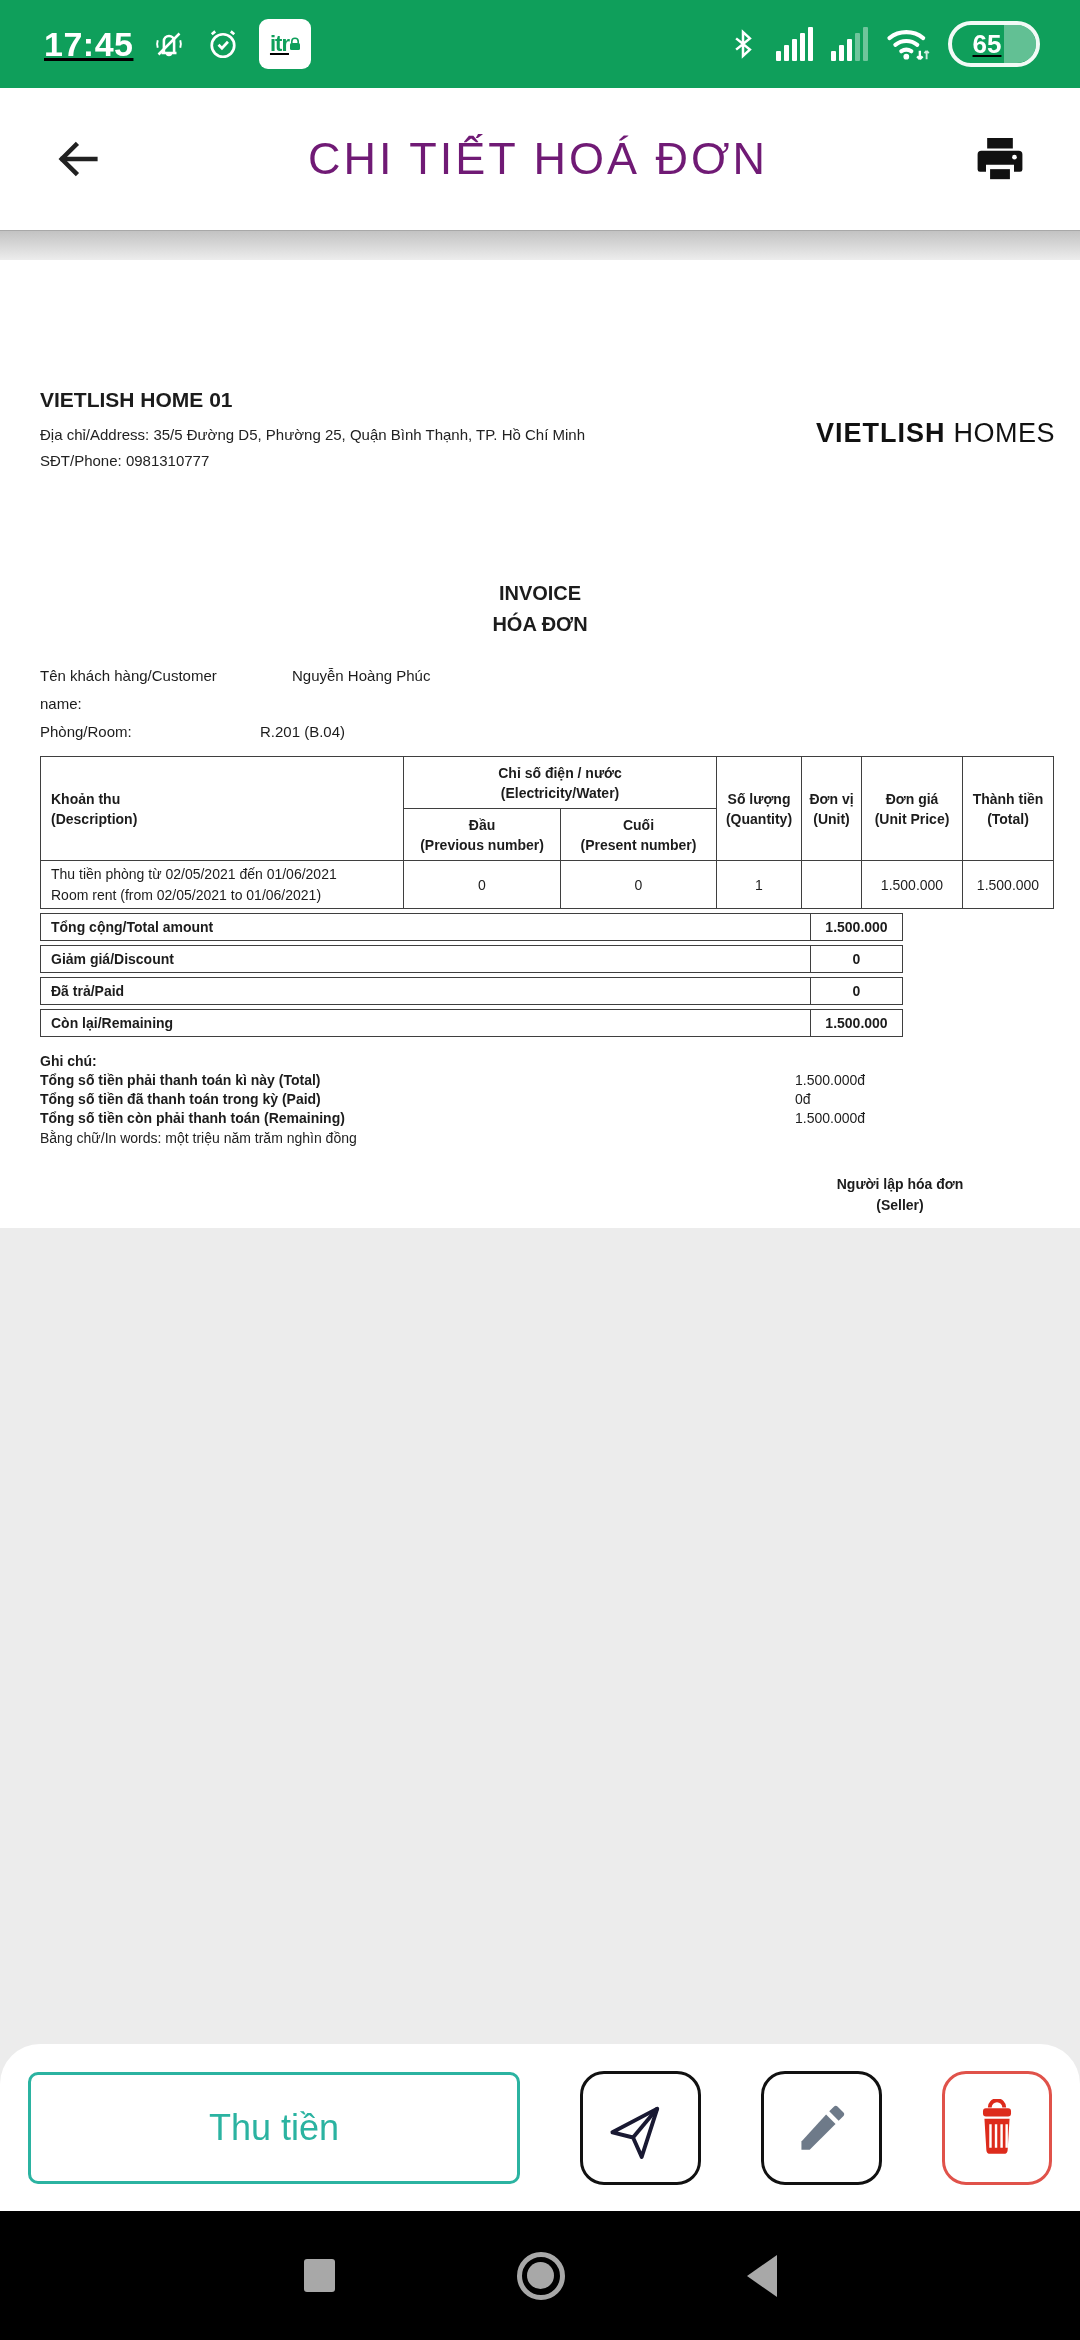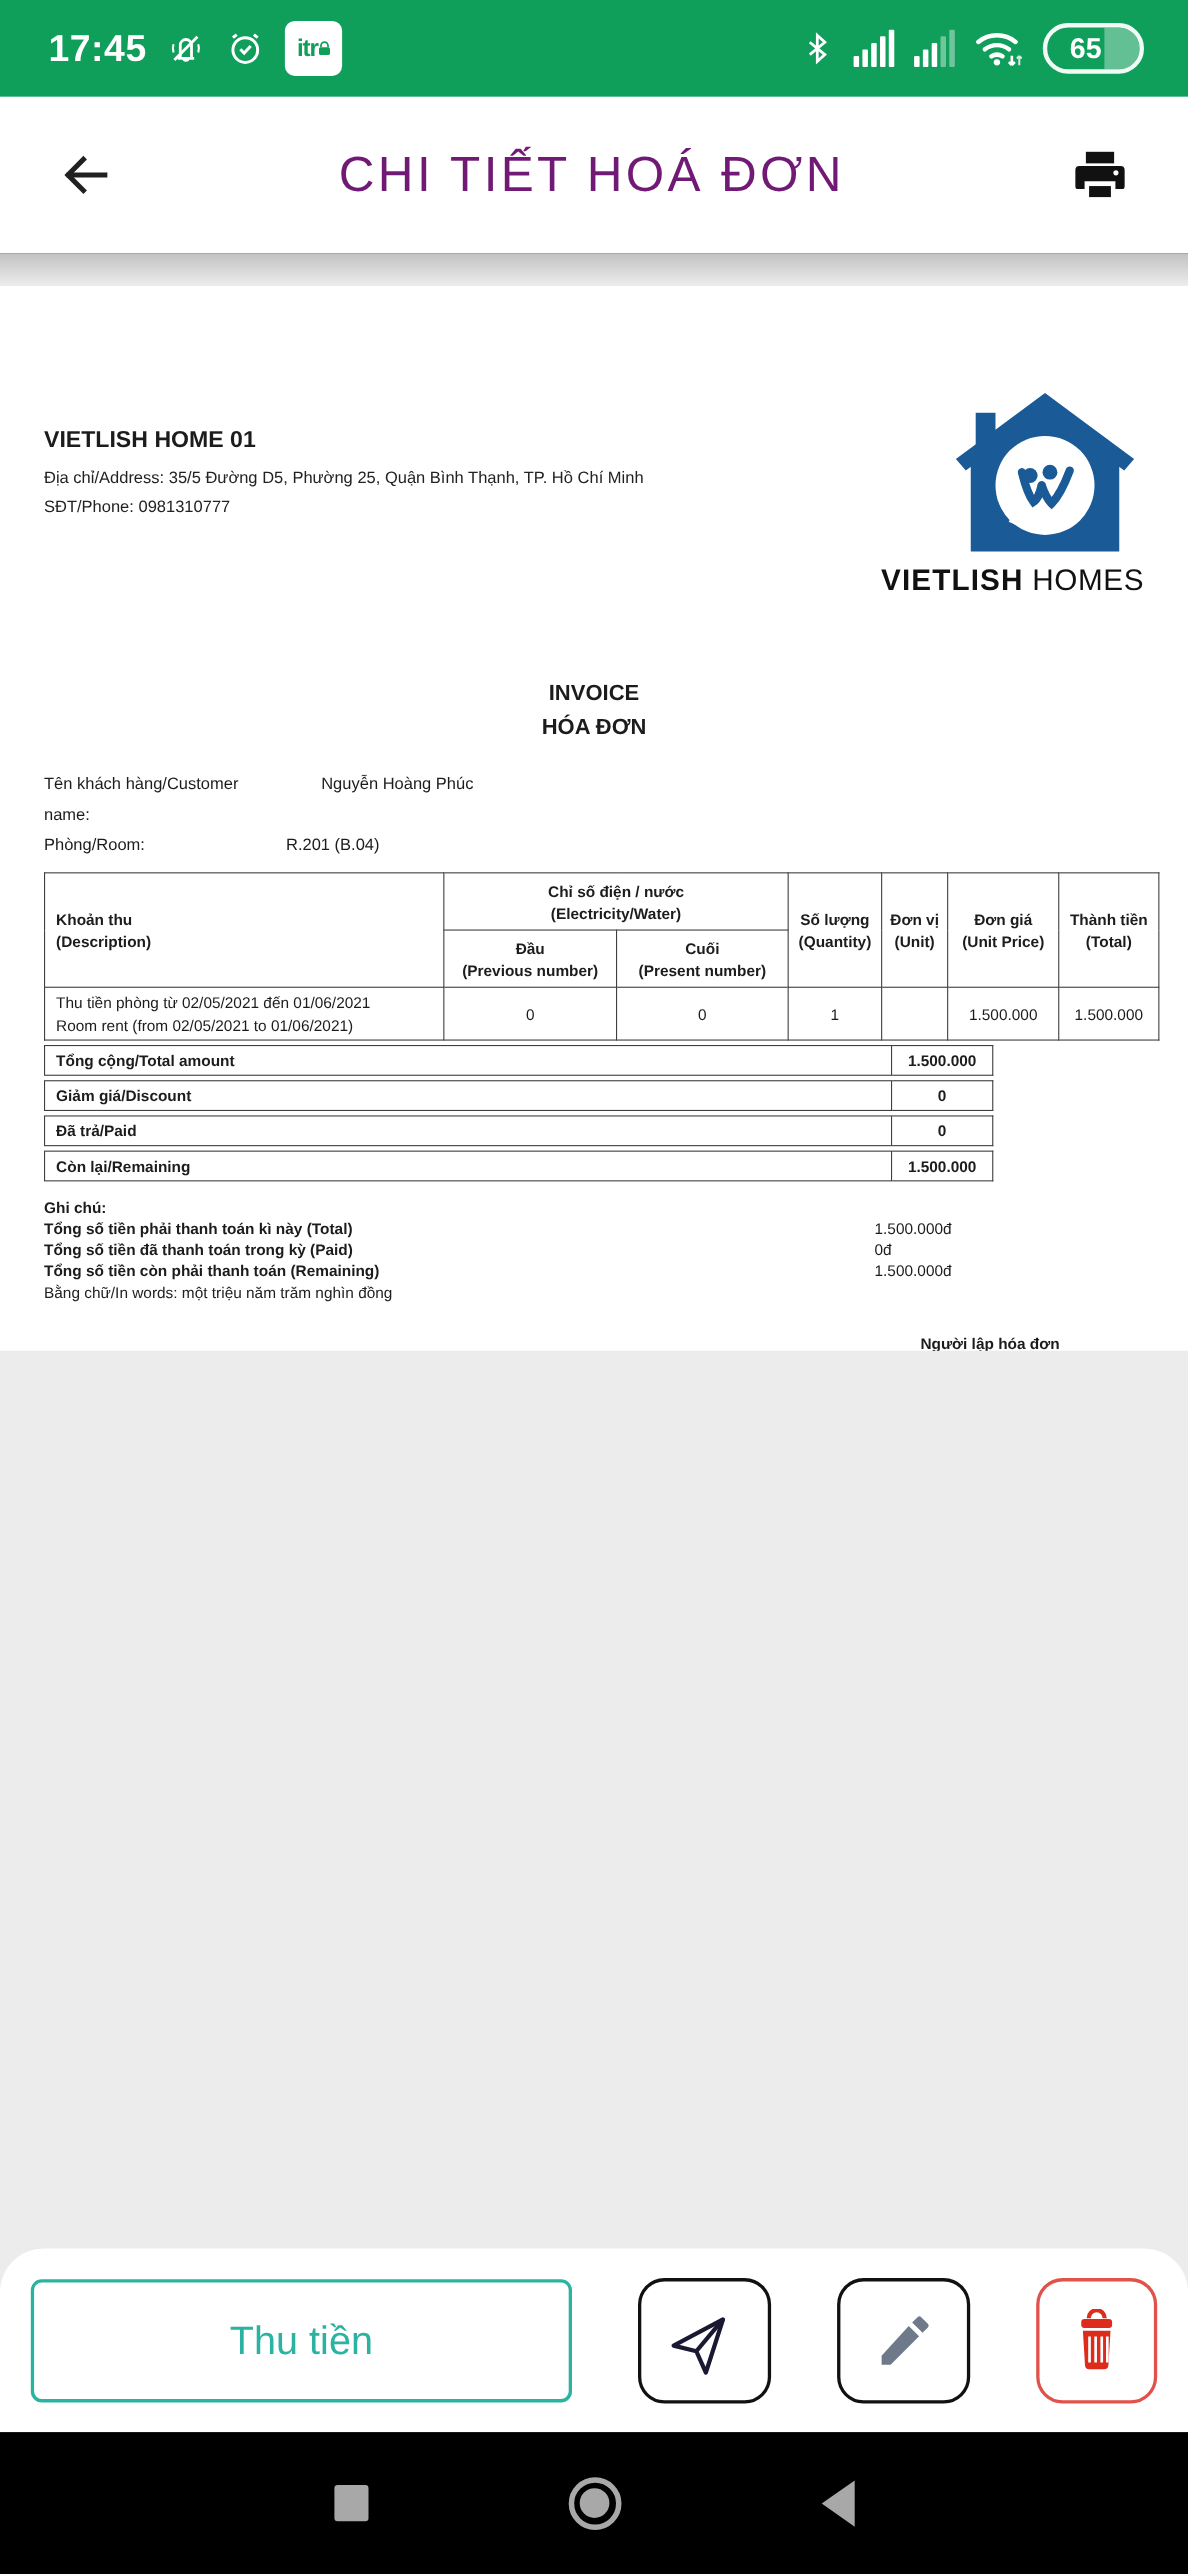--- a/index.html
+++ b/index.html
@@ -2,21 +2,21 @@
 <html><head>
 <meta charset="utf-8">
 <style>
   * { margin:0; padding:0; box-sizing:border-box; }
   html,body { width:1080px; }
   body { font-family:"Liberation Sans", sans-serif; background:#000; }
   .screen { position:relative; width:1080px; height:2340px; background:#ececec; overflow:hidden; display:flex; flex-direction:column; }
 
   
   .status-bar { height:88px; background:#0f9f5b; display:flex; align-items:center; justify-content:space-between; padding:0 40px 0 44px; flex:none; }
-  .sb-left, .sb-right { display:flex; align-items:center; gap:18px; }
+  .sb-left, .sb-right { display:flex; align-items:center; gap:18px;text-decoration:underline; }
   .sb-time { color:#fff; font-size:34px; font-weight:bold; letter-spacing:.5px; }
   .sb-icon { display:flex; align-items:center; }
   .itra-badge { background:#fff; border-radius:9px; width:52px; height:50px; display:flex; align-items:center; justify-content:center; color:#0f9f5b; font-weight:bold; font-size:22px; letter-spacing:-1px; }
   .sig { display:flex; align-items:flex-end; gap:3px; height:34px; }
   .sig span { width:5px; background:#fff; border-radius:1px; }
   .sig .b1{height:10px}.sig .b2{height:16px}.sig .b3{height:22px}.sig .b4{height:28px}.sig .b5{height:34px}
   .sig.partial .b4, .sig.partial .b5 { background:rgba(255,255,255,.40); }
   .battery { position:relative; width:92px; height:46px; border:4px solid rgba(255,255,255,.95); border-radius:23px; display:flex; align-items:center; justify-content:center; overflow:hidden; }
   .battery .fill { position:absolute; right:0; top:0; bottom:0; width:38%; background:rgba(255,255,255,.35); border-radius:0 20px 20px 0; }
   .battery .pct { position:relative; color:#fff; font-size:26px; font-weight:bold; margin-right:14px; }
@@ -25,21 +25,21 @@
   .app-bar { height:142px; background:#fff; display:flex; align-items:center; padding:0 52px; flex:none; }
   .app-title { flex:1; text-align:center; font-size:45px; letter-spacing:3px; color:#701a75; font-weight:normal; }
   .appbar-shadow { height:30px; flex:none; border-top:1px solid #a8a8a8; background:linear-gradient(#c2c2c2, #ededed); }
 
   
   .invoice-page { background:#fff; height:968px; padding:16px 40px; flex:none; color:#1c1c1c; }
   .inv-header { display:flex; justify-content:space-between; padding-top:78px; }
   .company { margin-top:34px; }
   .company-name { font-size:21px; font-weight:bold; margin-bottom:10px; }
   .company-line { font-size:15px; line-height:26px; color:#222; }
-  .logo { width:260px; display:flex; flex-direction:column; align-items:flex-end; }
+  .logo { width:260px; display:flex; flex-direction:row; align-items:center;gap:36px; }
   .logo-text { margin-top:6px; font-size:27px; color:#111; letter-spacing:.5px; }
   .logo-text b { font-weight:bold; margin-right:8px; letter-spacing:1px; }
   .inv-title { text-align:center; margin-top:72px; font-size:20px; font-weight:bold; line-height:31px; }
   .cust { margin-top:22px; }
   .cust-row { display:flex; font-size:15px; line-height:28px; }
   .cust-row .lbl { width:220px; flex:none; }
   .cust-row.bold { font-weight:normal;gap:32px; }
 
   
   table.inv { border-collapse:collapse; width:1013px; margin-top:10px; table-layout:fixed; }

